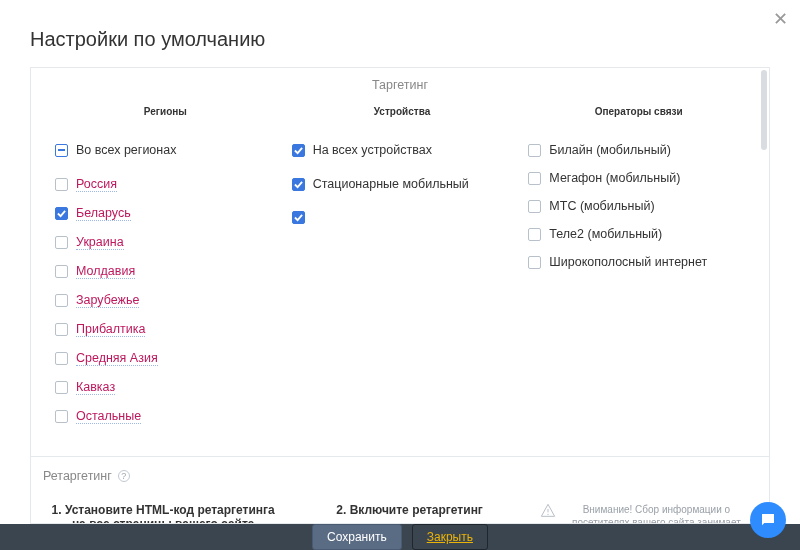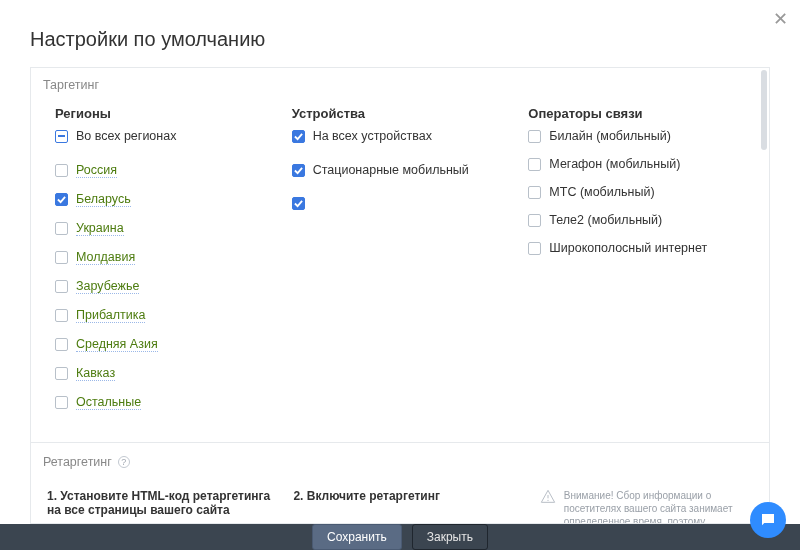--- a/index.html
+++ b/index.html
@@ -1,48 +1,48 @@
 <!DOCTYPE html>
 <html><head>
 <meta charset="utf-8">
 <style>
   * { box-sizing: border-box; margin: 0; padding: 0; }
   html, body { width: 800px; height: 550px; font-family: -apple-system, BlinkMacSystemFont, "Segoe UI", Arial, sans-serif; background: #fff; overflow: hidden; }
   .modal { position: relative; width: 800px; height: 550px; display: flex; flex-direction: column; }
   .close-x { position: absolute; top: 10px; right: 12px; font-size: 18px; color: #999; cursor: pointer; line-height: 1; }
   .title { font-size: 20px; color: #333; font-weight: 400; padding: 28px 30px 16px 30px; }
-  .scroll-area { flex: 1; overflow-y: auto; border: 1px solid #e6e9ec; margin: 0 30px; position: relative; }
+  .scroll-area { flex: 1; overflow-y: auto; border: 1px solid #e6e9ec; margin: 0 30px; position: relative; text-align: center; }
   .section-label { font-size: 12.5px; color: #888; padding: 10px 12px 8px 12px; }
   .targeting-body { display: flex; flex-direction: row; padding: 6px 20px 18px 24px; gap: 16px; }
   .col { flex: 1; min-width: 0; }
-  .col-head { font-size: 13px; font-weight: 600; color: #333; margin-bottom: 8px; }
+  .col-head { font-size: 10px; font-weight: 600; color: #333; margin-bottom: 26px; }
   .row { display: flex; align-items: center; gap: 8px; margin-bottom: 14px; font-size: 12.5px; }
   .row .lbl { color: #333; }
-  .row .lbl.link { color: #4d7c0f; border-bottom: 1px dotted #9bb8e8; cursor: pointer; }
+  .row .lbl.link { color: #be185d; border-bottom: 1px dotted #9bb8e8; cursor: pointer; }
   .row.subhead .lbl { font-weight: 400; }
   .row.spacer { height: 6px; margin-bottom: 0; }
   .cb { width: 13px; height: 13px; border: 1px solid #b8c0c9; border-radius: 2px; display: inline-flex; align-items: center; justify-content: center; flex-shrink: 0; background: #fff; cursor: pointer; }
   .cb.checked { background: #3a78e0; border-color: #3a78e0; }
   .cb.checked svg { display: block; }
   .cb svg { display: none; }
   .cb.indet { background: #fff; border-color: #3a78e0; }
   .cb.indet .minus { display:block; width:7px; height:2px; background:#3a78e0; }
   .cb .minus { display:none; }
   .retarget-head { border-top: 1px solid #e6e9ec; font-size: 12.5px; color: #888; padding: 12px 12px 10px 12px; display:flex; align-items:center; gap:6px; }
   .qmark { width:12px; height:12px; border:1px solid #c2c8d0; border-radius:50%; display:inline-flex; align-items:center; justify-content:center; font-size:9px; color:#a0a7b0; }
   .retarget-body { display:flex; flex-direction:row; padding: 10px 20px 20px 16px; gap: 14px; font-size:12px; color:#333; }
   .rcol { flex:1; }
   .rcol .step-title { font-weight:600; margin-bottom:6px; }
   .warn-col { flex:0.9; display:flex; flex-direction:row; gap:8px; align-items:flex-start; }
   .warn-icon { width:16px; height:16px; flex-shrink:0; }
   .warn-text { font-size:10px; color:#9aa0a8; line-height:1.3; }
   .footer { background: #3b4550; height: 26px; display:flex; align-items:center; justify-content:center; gap:10px; }
   .btn { height: 26px; padding: 0 14px; font-size: 12px; border-radius: 3px; cursor: pointer; display:inline-flex; align-items:center; }
   .btn.primary { background:#5a6b84; color:#fff; border:1px solid #4a5a72; }
-  .btn.secondary { background:#3b4550; color:#e5e5e5; border:1px solid #1f262e; }
+  .btn.secondary { background:#3b4550; color:#eab308; border:1px solid #1f262e;text-decoration:underline; }
   .chat-bubble { position:absolute; right:14px; bottom:12px; width:36px; height:36px; background:#2f8cff; border-radius:50%; display:flex; align-items:center; justify-content:center; cursor:pointer; }
   .chat-bubble svg { fill:#fff; }
   .scrollbar-fake { position:absolute; top:2px; right:2px; width:6px; height:80px; background:#d9dde2; border-radius:3px; }
 </style>
 </head>
 <body>
 
 <div class="modal">
   <div class="close-x">✕</div>
   <div class="title">Настройки по умолчанию</div>

